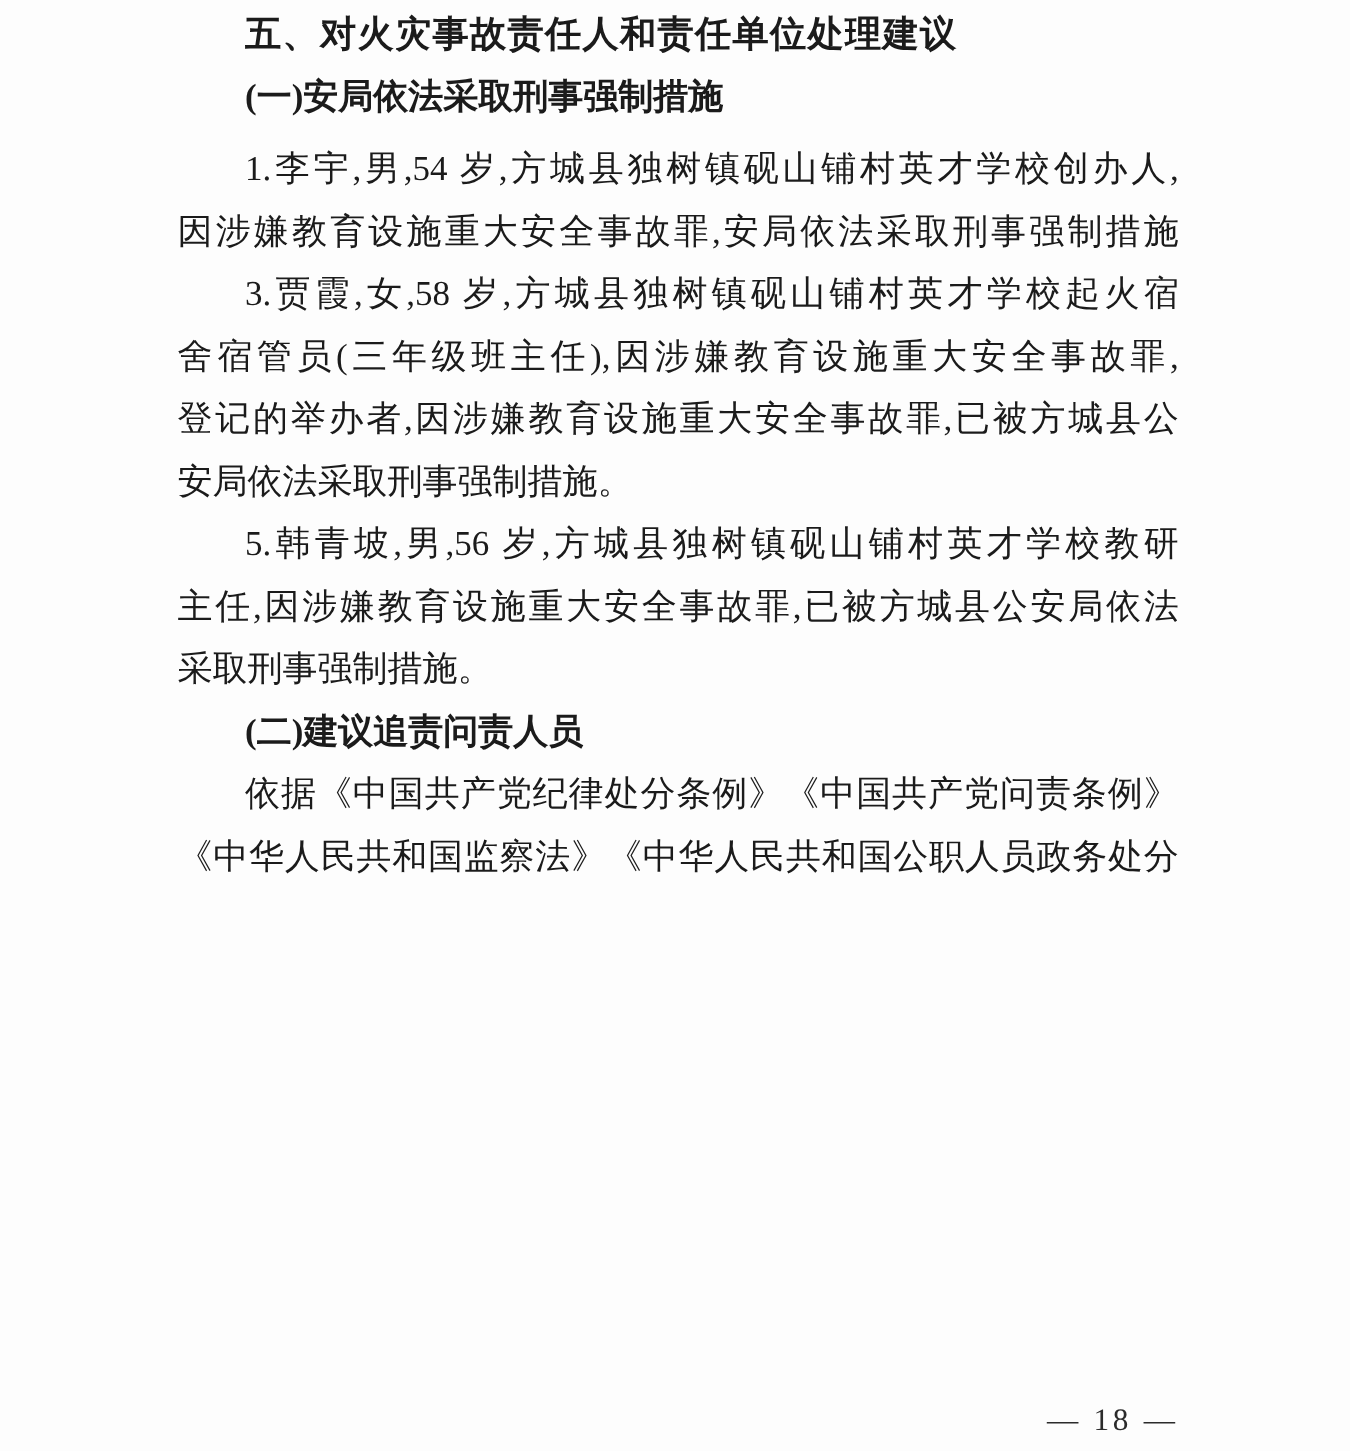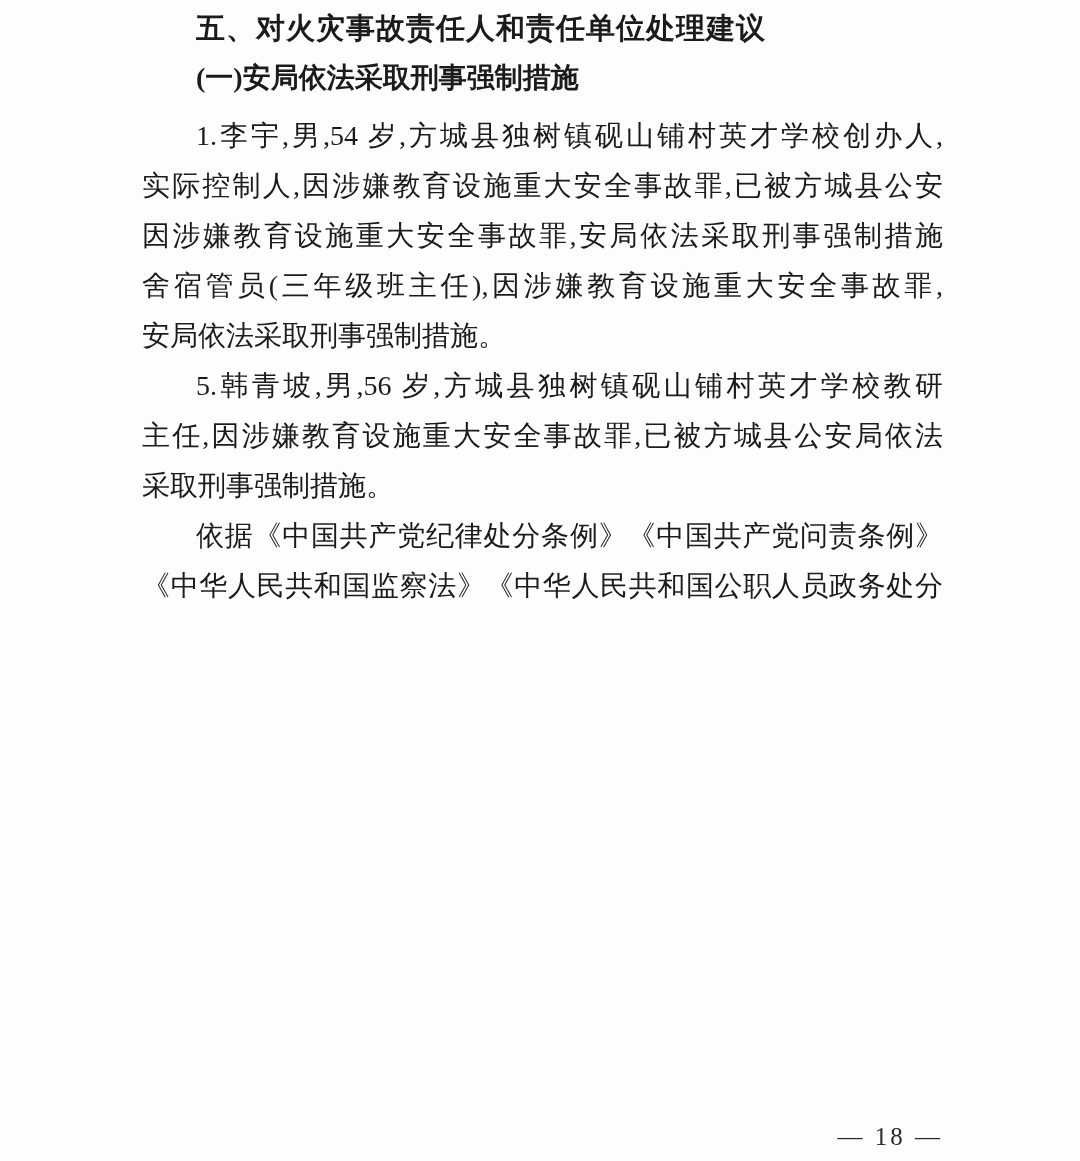--- a/index.html
+++ b/index.html
@@ -67,32 +67,34 @@
 <body>
 
 <div class="page">
   <div class="textblock">
 
     <div class="ln h h1">五、对火灾事故责任人和责任单位处理建议</div>
 
     <div class="ln h">(一)安局依法采取刑事强制措施</div>
 
     <div class="ln first j gap">1.李宇,男,54 岁,方城县独树镇砚山铺村英才学校创办人,</div>
-    <div class="ln j">实际控制人,因涉嫌教育设施重大安全事故罪,已被方城县公安</div>
 
     <div class="ln j">因涉嫌教育设施重大安全事故罪,安局依法采取刑事强制措施</div>
 
+    <div class="ln first j">3.贾霞,女,58 岁,方城县独树镇砚山铺村英才学校起火宿</div>
     <div class="ln j">舍宿管员(三年级班主任),因涉嫌教育设施重大安全事故罪,</div>
 
+    <div class="ln j">登记的举办者,因涉嫌教育设施重大安全事故罪,已被方城县公</div>
     <div class="ln">安局依法采取刑事强制措施。</div>
 
     <div class="ln first j">5.韩青坡,男,56 岁,方城县独树镇砚山铺村英才学校教研</div>
     <div class="ln j">主任,因涉嫌教育设施重大安全事故罪,已被方城县公安局依法</div>
     <div class="ln">采取刑事强制措施。</div>
 
+    <div class="ln h">(二)建议追责问责人员</div>
 
     <div class="ln first j">依据《中国共产党纪律处分条例》《中国共产党问责条例》</div>
     <div class="ln j">《中华人民共和国监察法》《中华人民共和国公职人员政务处分</div>
 
   </div>
 
   <div class="pageno">— 18 —</div>
 </div>
 
 </body></html>

